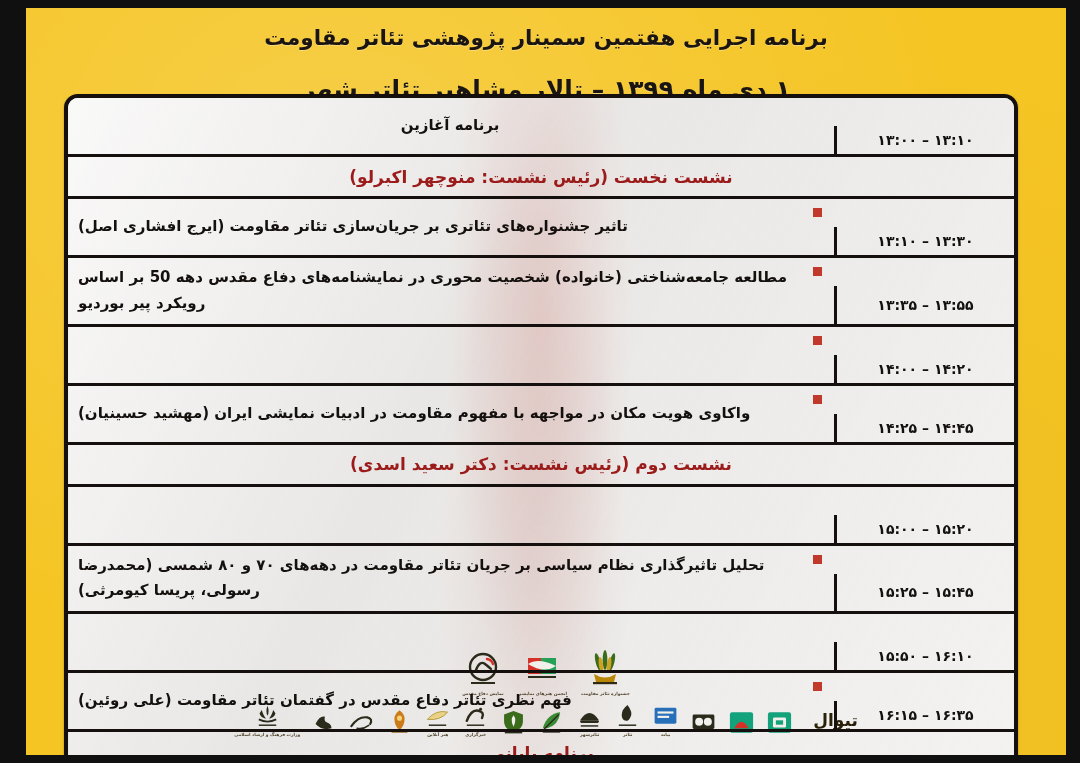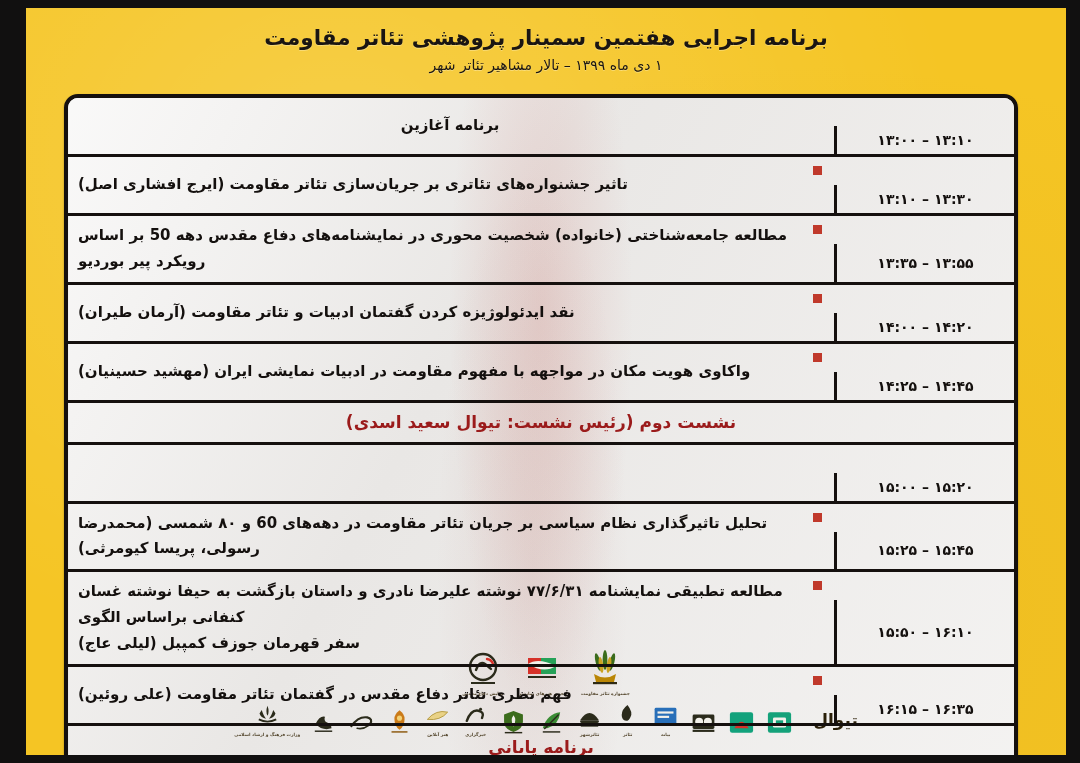--- a/index.html
+++ b/index.html
@@ -28,23 +28,24 @@
     padding-top:14px;
     text-align:center;
     color:#1a1512;
   }
   .title-line1{
     font-size:21.5px; font-weight:bold; letter-spacing:.2px;
     line-height:1.5;
     text-shadow:0 1px 0 rgba(255,255,255,.28);
   }
   .title-line2{
-    font-size:14px; font-weight:normal;
+    font-size:25px; font-weight:bold;
     line-height:1.6;
     text-shadow:0 1px 0 rgba(255,255,255,.28);
+    margin-top:16px;
   }
 
   
   #table-wrap{
     position:absolute;
     left:38px; top:86px;
     width:954px;
     border:4px solid #15100e;
     border-radius:14px;
     background:#eceae8;
@@ -186,20 +187,23 @@
       <div class="grain"></div>
       <div id="rows-host">
           <div class="row">
             <div class="cell-time">۱۳:۱۰ – ۱۳:۰۰</div>
             <div class="cell-body">
               <div class="body-text lines center">
                 <span class="ln">برنامه آغازین</span>
               </div>
             </div>
           </div>
+          <div class="row section">
+            <div class="section-text">نشست نخست (رئیس نشست: منوچهر اکبرلو)</div>
+          </div>
           <div class="row">
             <div class="cell-time">۱۳:۳۰ – ۱۳:۱۰</div>
             <div class="cell-body">
               <span class="bullet"></span>
               <div class="body-text lines">
                 <span class="ln">تاثیر جشنواره‌های تئاتری بر جریان‌سازی تئاتر مقاومت (ایرج افشاری اصل)</span>
               </div>
             </div>
           </div>
           <div class="row">
@@ -208,58 +212,48 @@
               <span class="bullet"></span>
               <div class="body-text lines">
                 <span class="ln">مطالعه جامعه‌شناختی (خانواده) شخصیت محوری در نمایشنامه‌های دفاع مقدس دهه 50 بر اساس رویکرد پیر بوردیو</span>
               </div>
             </div>
           </div>
           <div class="row">
             <div class="cell-time">۱۴:۲۰ – ۱۴:۰۰</div>
             <div class="cell-body">
               <span class="bullet"></span>
-              <div class="body-text lines">
-                <span class="ln">نقد ایدئولوژیزه کردن گفتمان ادبیات و تئاتر مقاومت (آرمان طیران)</span>
-              </div>
             </div>
           </div>
           <div class="row">
             <div class="cell-time">۱۴:۴۵ – ۱۴:۲۵</div>
             <div class="cell-body">
               <span class="bullet"></span>
               <div class="body-text lines">
                 <span class="ln">واکاوی هویت مکان در مواجهه با مفهوم مقاومت در ادبیات نمایشی ایران (مهشید حسینیان)</span>
               </div>
             </div>
           </div>
           <div class="row section">
-            <div class="section-text">نشست  دوم (رئیس نشست: تیوال سعید اسدی)</div>
+            <div class="section-text">نشست  دوم (رئیس نشست: دکتر سعید اسدی)</div>
           </div>
           <div class="row">
             <div class="cell-time">۱۵:۲۰ – ۱۵:۰۰</div>
           </div>
           <div class="row">
             <div class="cell-time">۱۵:۴۵ – ۱۵:۲۵</div>
             <div class="cell-body">
               <span class="bullet"></span>
               <div class="body-text lines">
-                <span class="ln">تحلیل تاثیرگذاری نظام سیاسی بر جریان تئاتر مقاومت در دهه‌های 60 و ۸۰ شمسی  (محمدرضا رسولی، پریسا کیومرثی)</span>
+                <span class="ln">تحلیل تاثیرگذاری نظام سیاسی بر جریان تئاتر مقاومت در دهه‌های ۷۰ و ۸۰ شمسی  (محمدرضا رسولی، پریسا کیومرثی)</span>
               </div>
             </div>
           </div>
           <div class="row">
             <div class="cell-time">۱۶:۱۰ – ۱۵:۵۰</div>
-            <div class="cell-body">
-              <span class="bullet"></span>
-              <div class="body-text lines">
-                <span class="ln">مطالعه تطبیقی نمایشنامه ۷۷/۶/۳۱ نوشته علیرضا نادری و داستان بازگشت به حیفا نوشته غسان کنفانی براساس الگوی</span>
-                <span class="ln">سفر قهرمان جوزف کمپبل (لیلی عاج)</span>
-              </div>
-            </div>
           </div>
           <div class="row">
             <div class="cell-time">۱۶:۳۵ – ۱۶:۱۵</div>
             <div class="cell-body">
               <span class="bullet"></span>
               <div class="body-text lines">
                 <span class="ln">فهم نظری تئاتر دفاع مقدس در گفتمان تئاتر مقاومت (علی روئین)</span>
               </div>
             </div>
           </div>

